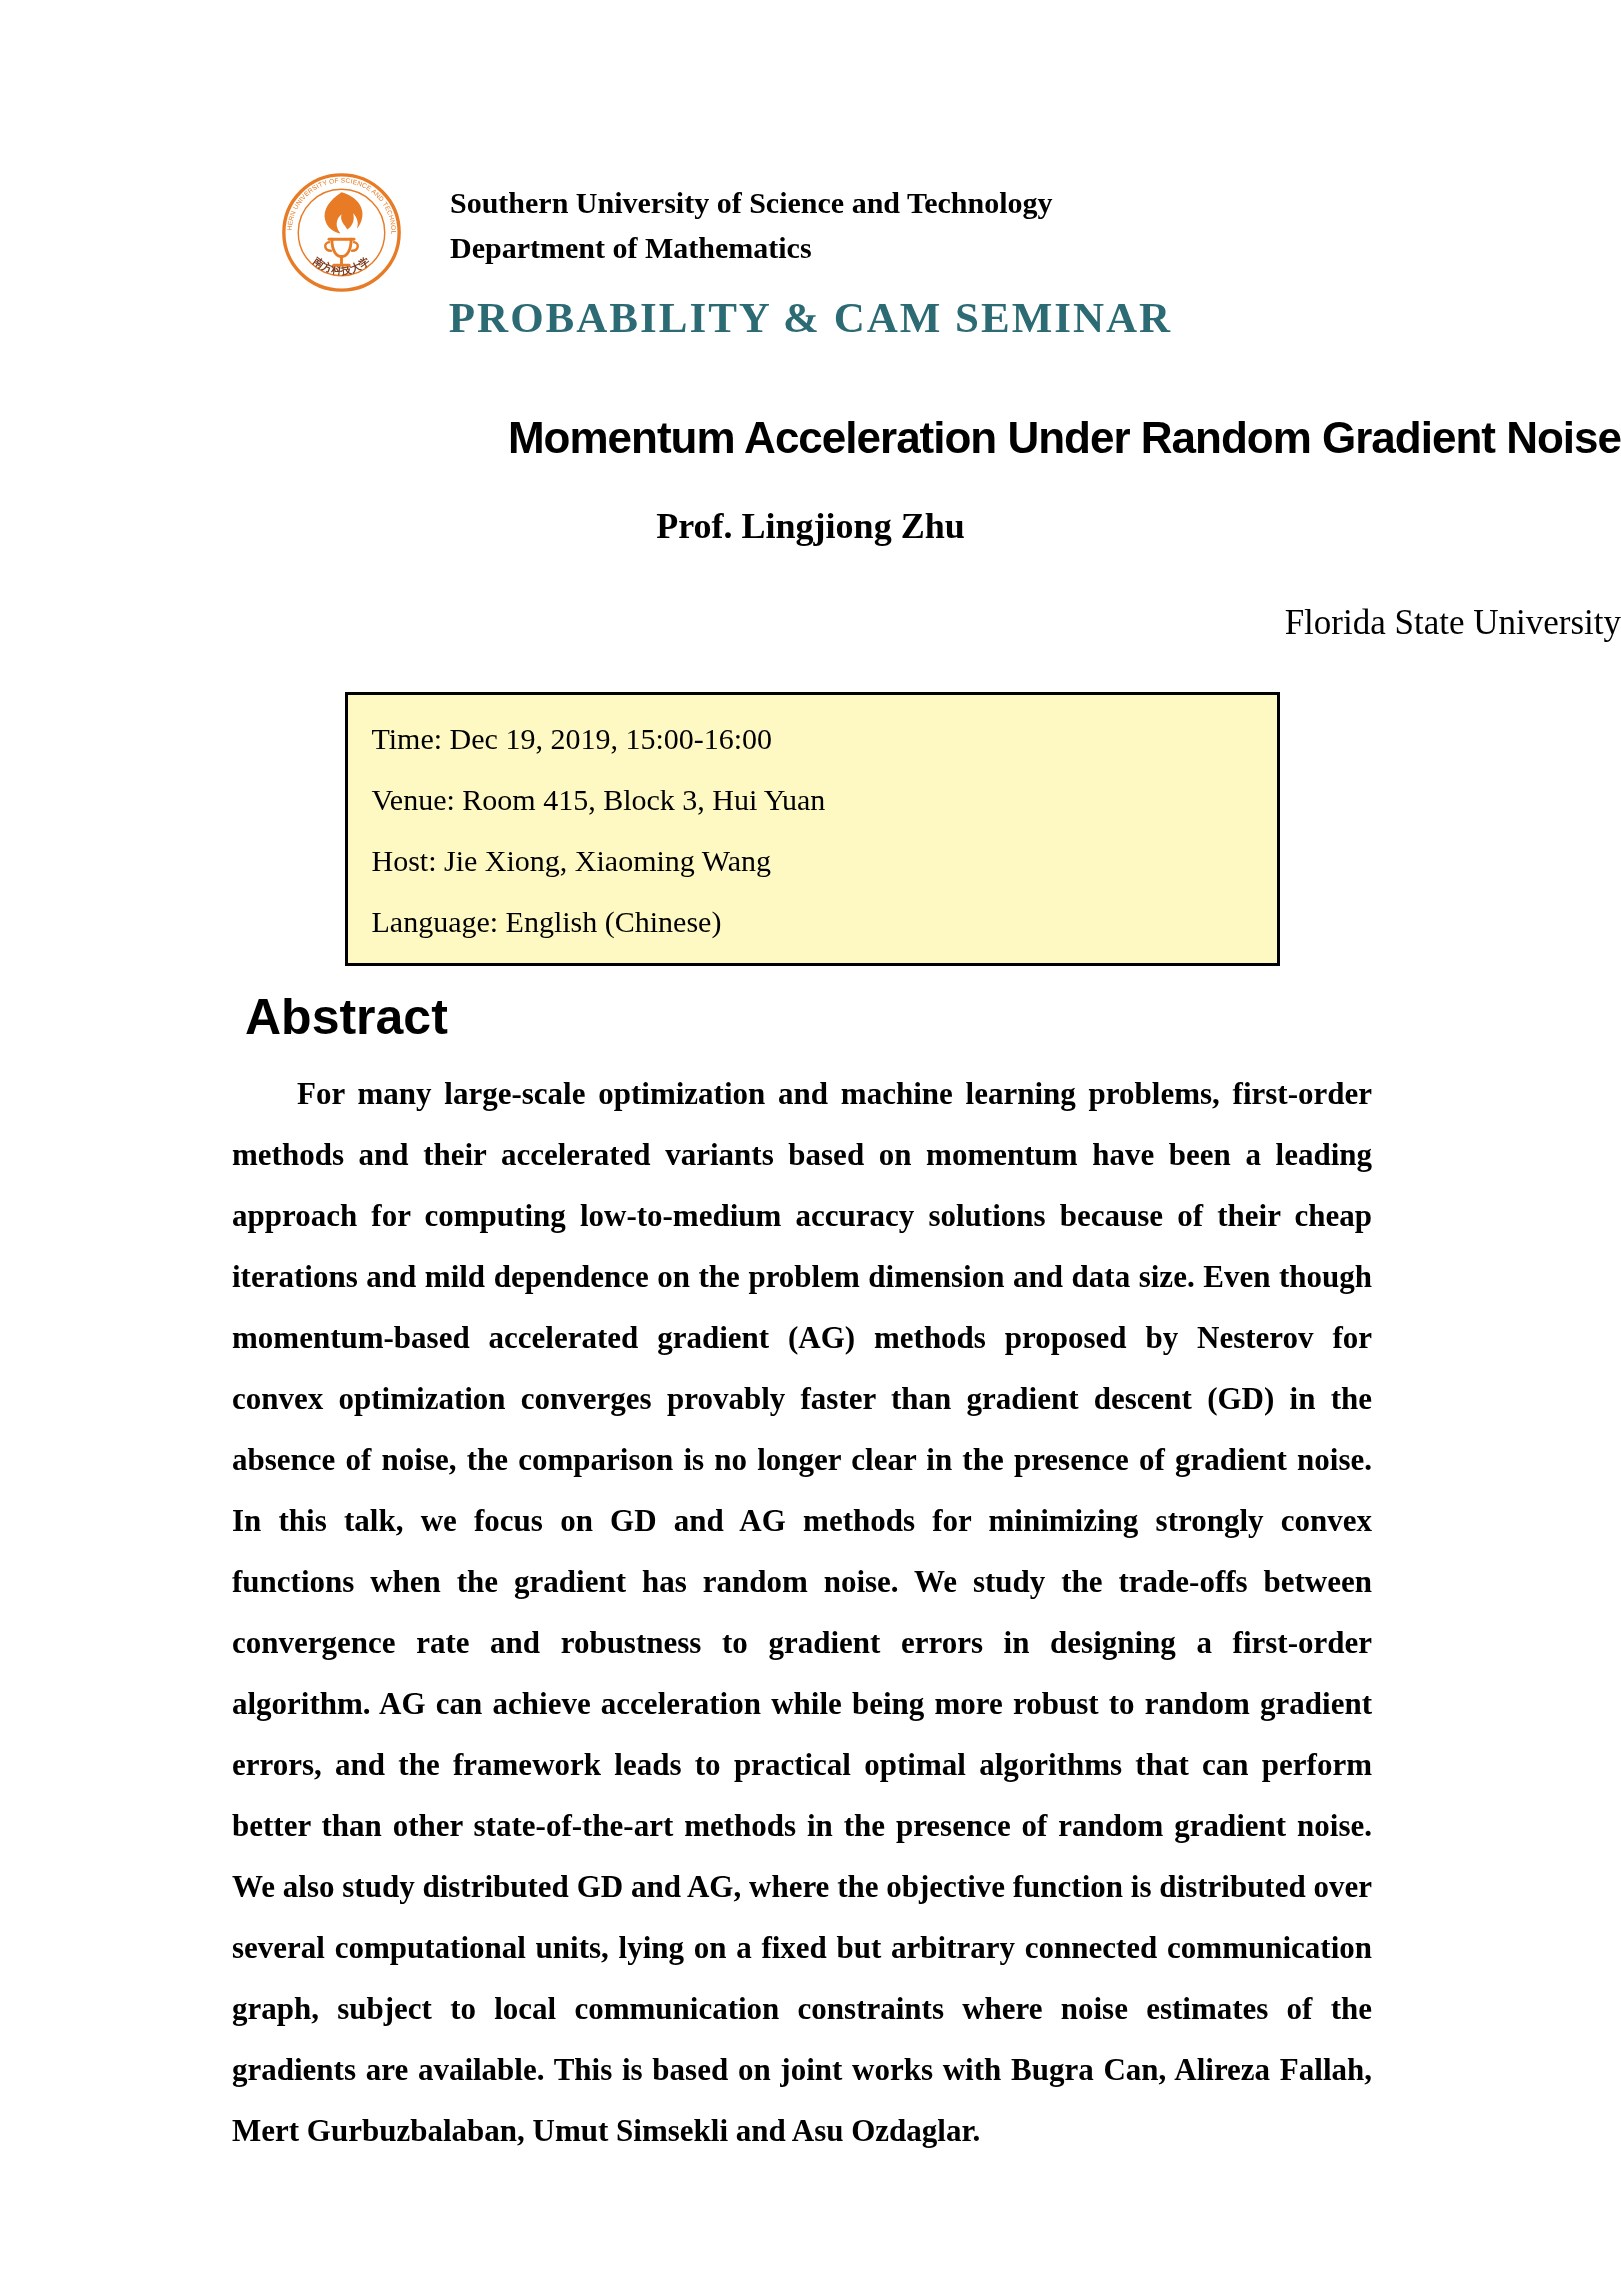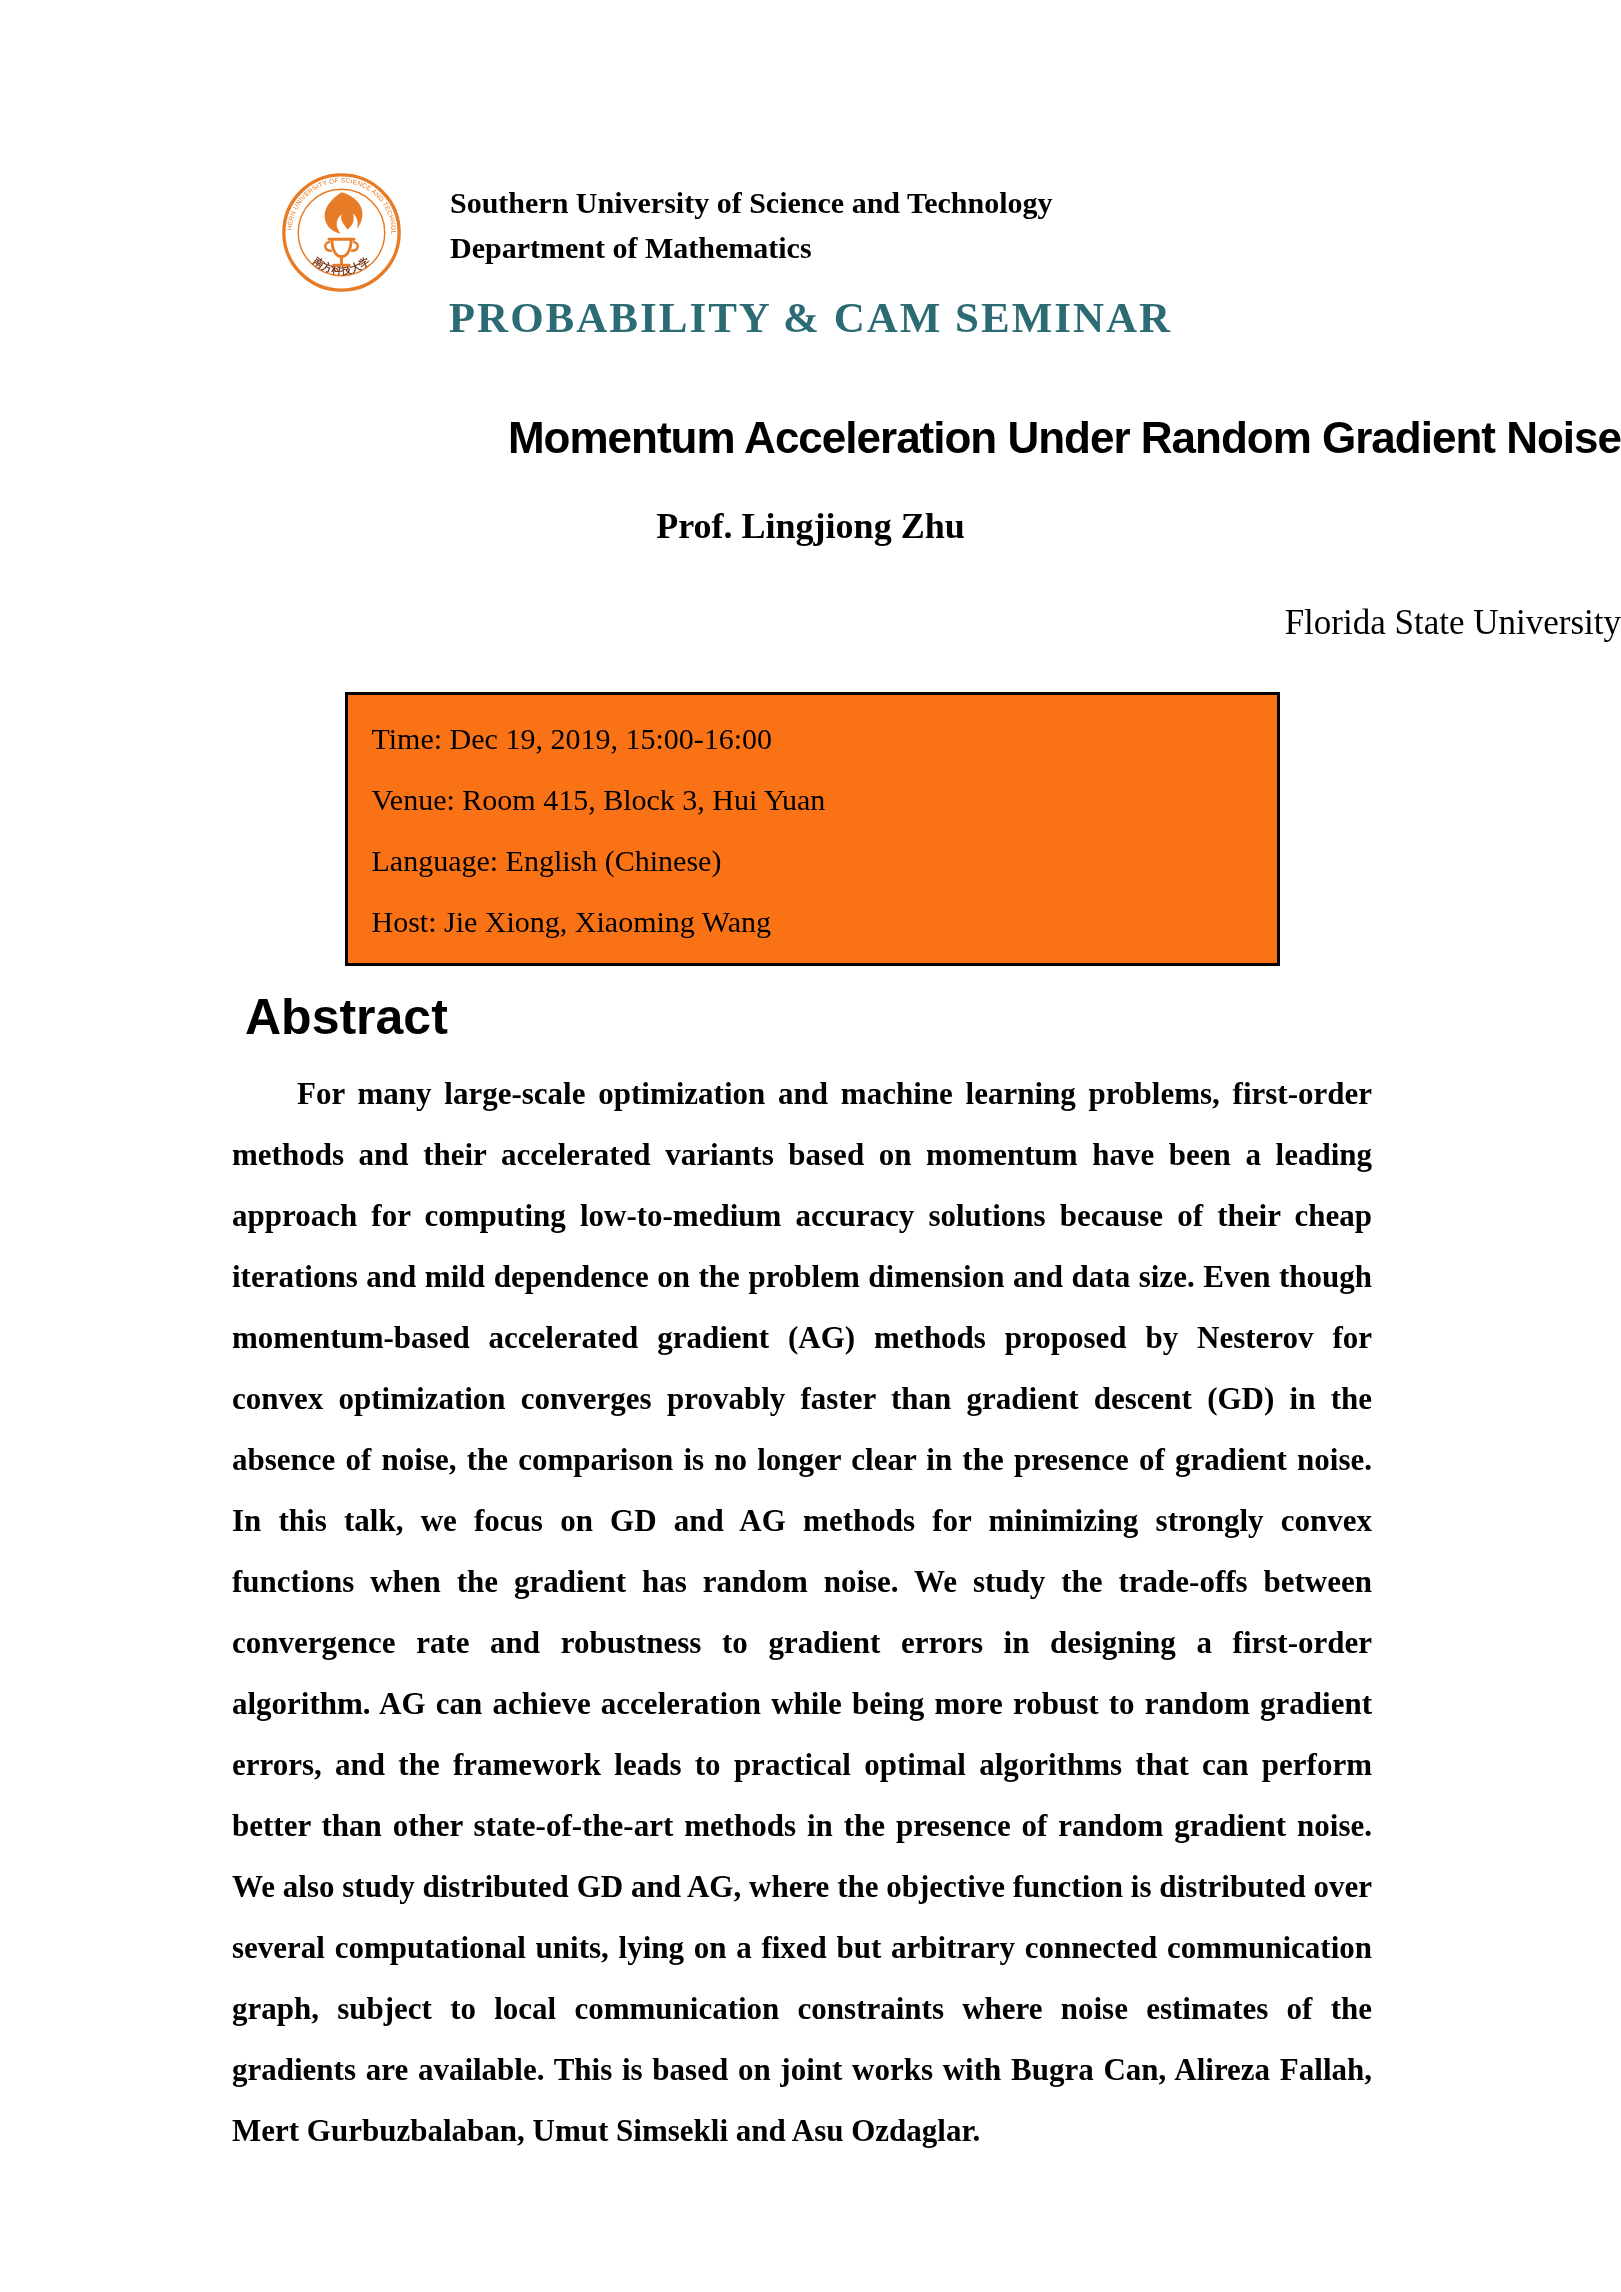--- a/index.html
+++ b/index.html
@@ -78,21 +78,21 @@
   }
   .details-box {
     position: absolute;
     left: 345px;
     top: 692px;
     width: 935px;
     height: 274px;
     box-sizing: border-box;
     border: 3.9px solid #000000;
     padding: 12.7px 0 0 23.5px;
-    background: #f97316;
+    background: #fef9c3;
   }
   .details-box .row {
     font-size: 30px;
     line-height: 61px;
     white-space: nowrap;
   }
   .abstract-heading {
     position: absolute;
     left: 245px;
     top: 988px;
@@ -148,21 +148,21 @@
 
   <div class="talk-title">Momentum Acceleration Under Random Gradient Noise</div>
 
   <div class="speaker">Prof. Lingjiong Zhu</div>
 
   <div class="affiliation">Florida State University</div>
 
   <div class="details-box">
     <div class="row">Time: Dec 19, 2019, 15:00-16:00</div>
     <div class="row">Venue: Room 415, Block 3, Hui Yuan</div>
+    <div class="row">Host: Jie Xiong, Xiaoming Wang</div>
     <div class="row">Language: English (Chinese)</div>
-    <div class="row">Host: Jie Xiong, Xiaoming Wang</div>
   </div>
 
   <div class="abstract-heading">Abstract</div>
   <div class="abstract-body">For many large-scale optimization and machine learning problems, first-order methods and their accelerated variants based on momentum have been a leading approach for computing low-to-medium accuracy solutions because of their cheap iterations and mild dependence on the problem dimension and data size. Even though momentum-based accelerated gradient (AG) methods proposed by Nesterov for convex optimization converges provably faster than gradient descent (GD) in the absence of noise, the comparison is no longer clear in the presence of gradient noise. In this talk, we focus on GD and AG methods for minimizing strongly convex functions when the gradient has random noise. We study the trade-offs between convergence rate and robustness to gradient errors in designing a first-order algorithm. AG can achieve acceleration while being more robust to random gradient errors, and the framework leads to practical optimal algorithms that can perform better than other state-of-the-art methods in the presence of random gradient noise. We also study distributed GD and AG, where the objective function is distributed over several computational units, lying on a fixed but arbitrary connected communication graph, subject to local communication constraints where noise estimates of the gradients are available. This is based on joint works with Bugra Can, Alireza Fallah, Mert Gurbuzbalaban, Umut Simsekli and Asu Ozdaglar.</div>
 
 </div>
 
 
 </body></html>

